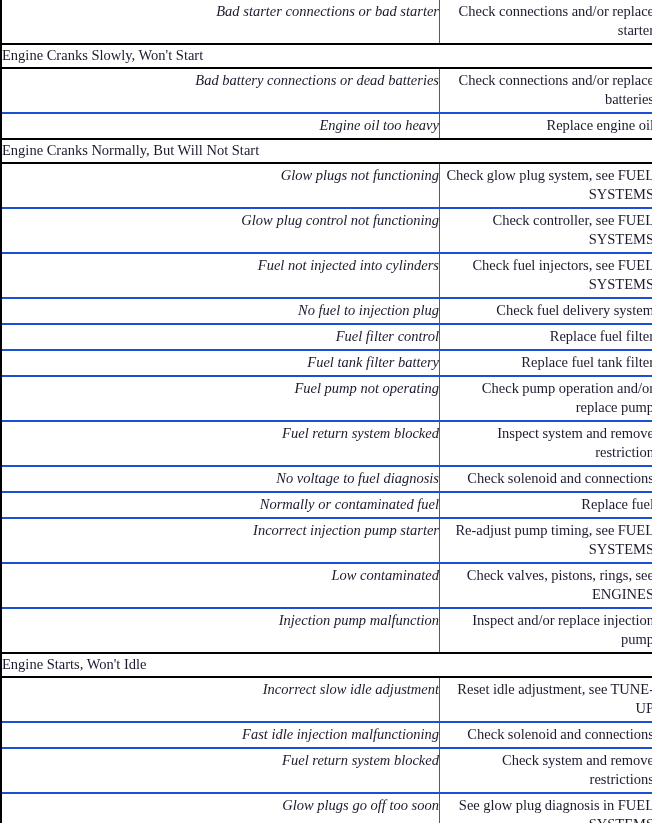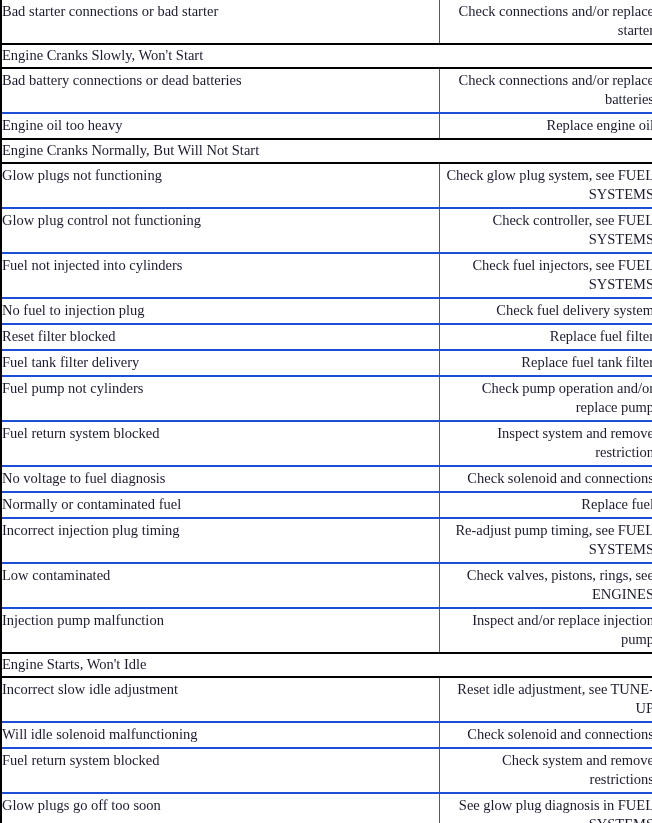--- a/index.html
+++ b/index.html
@@ -47,24 +47,25 @@
     line-height: 19px;
   }
 
   
   tr.first-row > td {
     border-top: none;
   }
 
   td.cause {
     width: 437px;
-    text-align: left;
+    text-align: right;
     padding-left: 26px;
     border-left: 2px solid #000000;
     border-right: 1px solid #5a5a5a;
+    font-style: italic;
   }
 
   td.remedy {
     width: 215px;
     text-align: right;
     padding-right: 0px;
     border-right: 2px solid #000000;
     white-space: normal;
     word-spacing: -0.2px;
   }
@@ -147,37 +148,37 @@
         <tr class="data-row">
           <td class="cause">
             <span class="cause-inner">No fuel to injection plug</span>
           </td>
           <td class="remedy">
             <span class="remedy-inner">Check fuel delivery system</span>
           </td>
         </tr>
         <tr class="data-row">
           <td class="cause">
-            <span class="cause-inner">Reset filter blocked</span>
+            <span class="cause-inner">Fuel filter control</span>
           </td>
           <td class="remedy">
             <span class="remedy-inner">Replace fuel filter</span>
           </td>
         </tr>
         <tr class="data-row">
           <td class="cause">
-            <span class="cause-inner">Fuel tank filter delivery</span>
+            <span class="cause-inner">Fuel tank filter battery</span>
           </td>
           <td class="remedy">
             <span class="remedy-inner">Replace fuel tank filter</span>
           </td>
         </tr>
         <tr class="data-row">
           <td class="cause">
-            <span class="cause-inner">Fuel pump not cylinders</span>
+            <span class="cause-inner">Fuel pump not operating</span>
           </td>
           <td class="remedy">
             <span class="remedy-inner">Check pump operation and/or replace pump</span>
           </td>
         </tr>
         <tr class="data-row">
           <td class="cause">
             <span class="cause-inner">Fuel return system blocked</span>
           </td>
           <td class="remedy">
@@ -195,21 +196,21 @@
         <tr class="data-row">
           <td class="cause">
             <span class="cause-inner">Normally or contaminated fuel</span>
           </td>
           <td class="remedy">
             <span class="remedy-inner">Replace fuel</span>
           </td>
         </tr>
         <tr class="data-row">
           <td class="cause">
-            <span class="cause-inner">Incorrect injection plug timing</span>
+            <span class="cause-inner">Incorrect injection pump starter</span>
           </td>
           <td class="remedy">
             <span class="remedy-inner">Re-adjust pump timing, see FUEL SYSTEMS</span>
           </td>
         </tr>
         <tr class="data-row">
           <td class="cause">
             <span class="cause-inner">Low contaminated</span>
           </td>
           <td class="remedy">
@@ -230,21 +231,21 @@
         <tr class="data-row">
           <td class="cause">
             <span class="cause-inner">Incorrect slow idle adjustment</span>
           </td>
           <td class="remedy">
             <span class="remedy-inner">Reset idle adjustment, see TUNE-UP</span>
           </td>
         </tr>
         <tr class="data-row">
           <td class="cause">
-            <span class="cause-inner">Will idle solenoid malfunctioning</span>
+            <span class="cause-inner">Fast idle injection malfunctioning</span>
           </td>
           <td class="remedy">
             <span class="remedy-inner">Check solenoid and connections</span>
           </td>
         </tr>
         <tr class="data-row">
           <td class="cause">
             <span class="cause-inner">Fuel return system blocked</span>
           </td>
           <td class="remedy">

